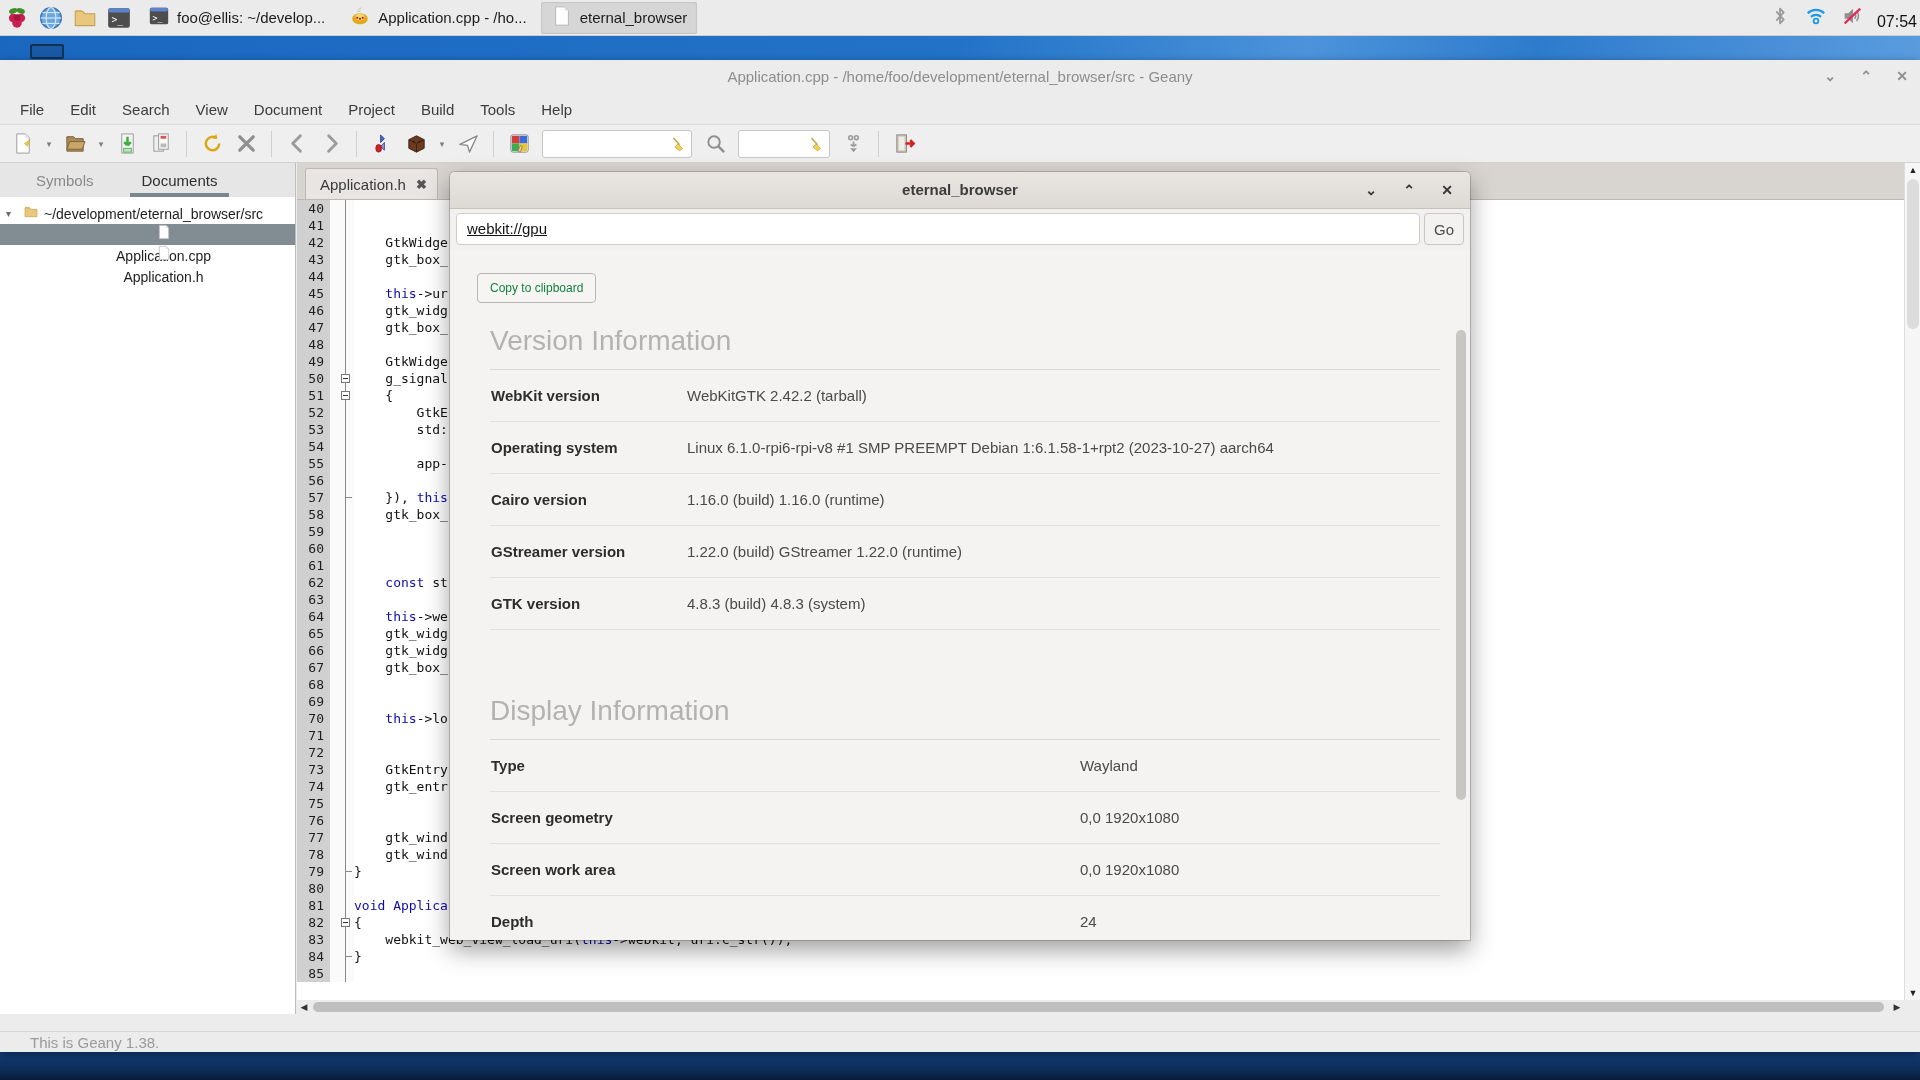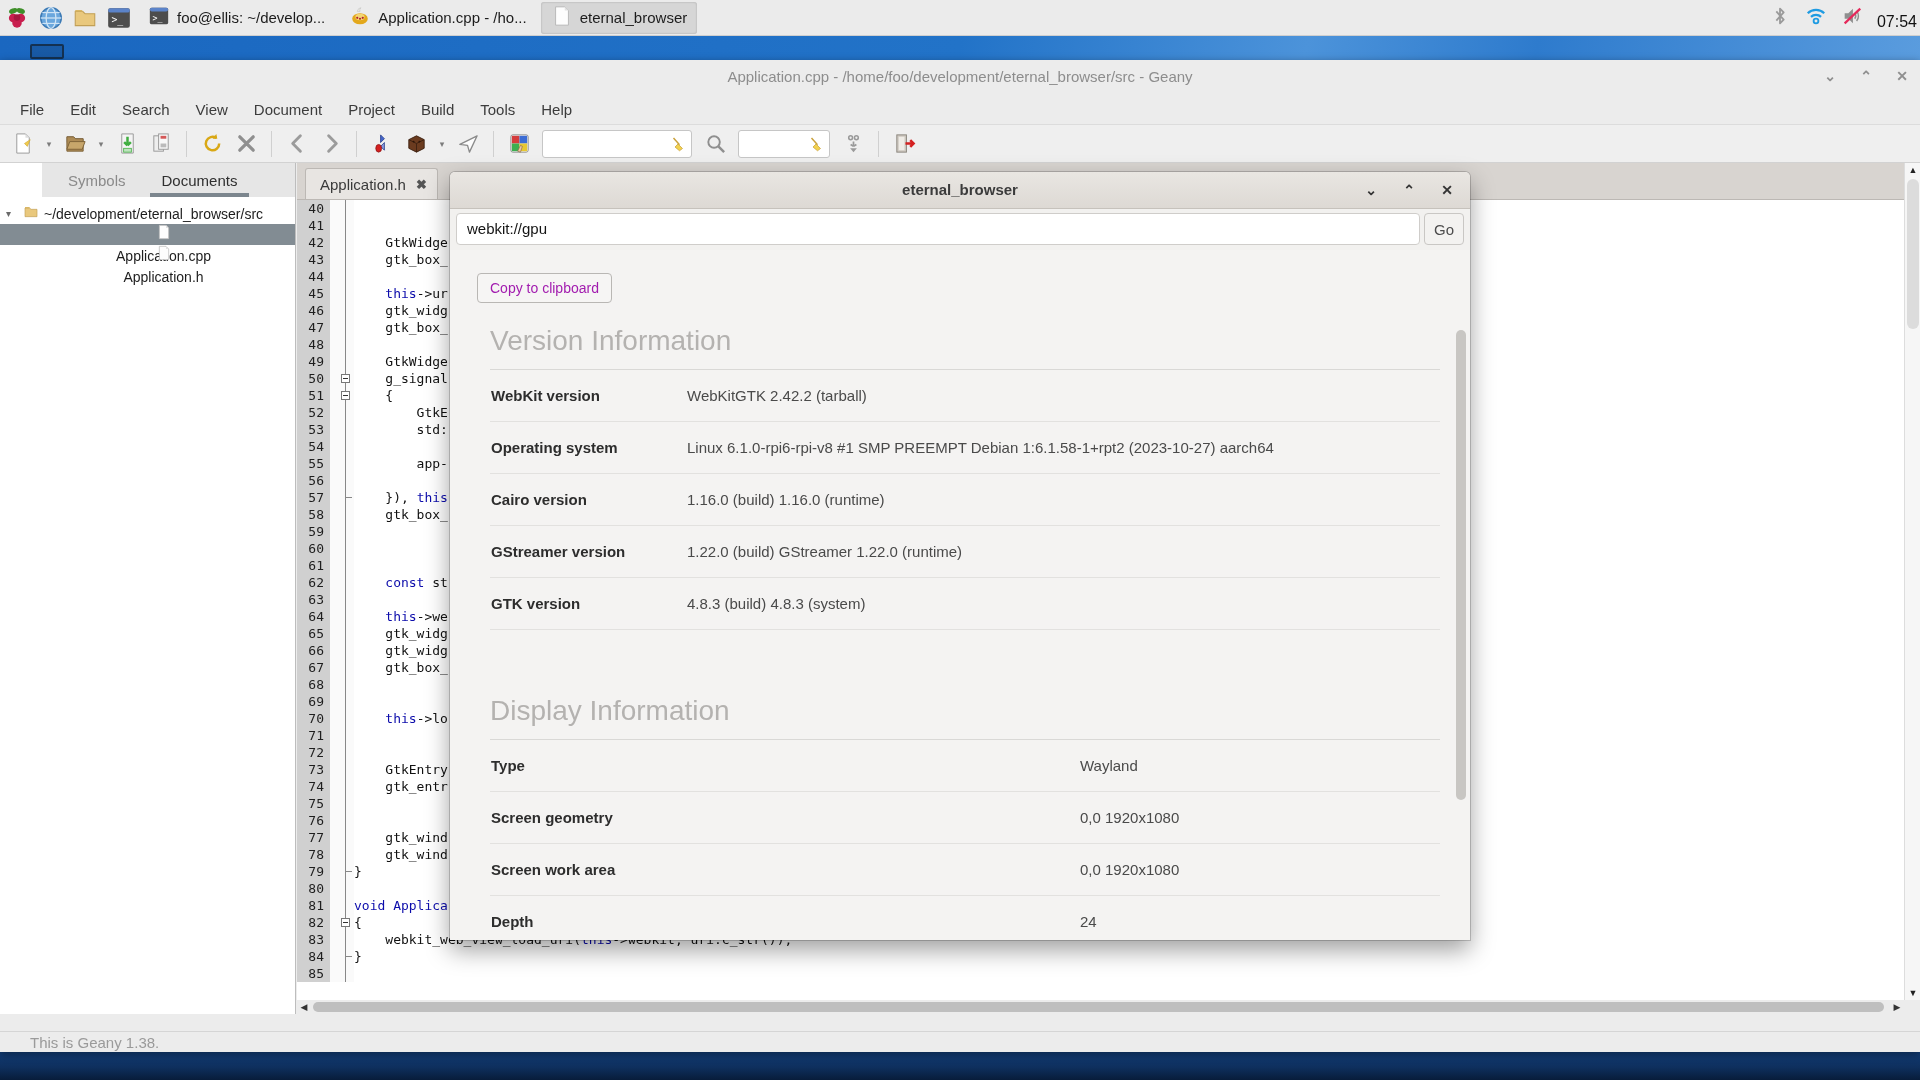--- a/index.html
+++ b/index.html
@@ -47,21 +47,21 @@
     color:#7c7c7c; font-size:9px; cursor:pointer; }
   .tb-sep { width:1px; height:26px; background:#d0d0d0; margin:0 6px; }
   .tb-entry { position:relative; width:150px; height:28px; background:#fff;
     border:1px solid #c6c6c6; border-radius:3px; margin:0 4px; }
   .tb-entry.goto { width:92px; }
   .tb-entry .broom { position:absolute; right:4px; top:4px; width:18px; height:18px; }
 
   
   .sidebar { position:absolute; top:103px; left:0; width:296px; bottom:38px;
     background:#fff; border-right:1px solid #bdbdbd; }
-  .sb-tabs { height:34px; background:#e6e6e6; display:flex; align-items:flex-end; padding-left:12px; gap:8px;margin-left:42px; }
+  .sb-tabs { height:34px; background:#e6e6e6; display:flex; align-items:flex-end; padding-left:22px; gap:20px; }
   .sb-tab { padding:7px 14px 8px; font-size:15px; color:#8a8a8a; cursor:pointer; position:relative; }
   .sb-tab.active { color:#2f2f2f; }
   .sb-tab.active::after { content:""; position:absolute; left:2px; right:2px; bottom:0;
     height:4px; background:#7c868e; }
   .tree { padding-top:6px; font-size:14px; color:#1d1d1d; }
   .tree-row { height:21px; display:flex; align-items:center; gap:5px; cursor:pointer; padding-left:6px; }
   .tree-row .exp { width:12px; color:#6a6a6a; font-size:10px; }
   .tree-row.child { padding-left:32px;flex-direction:column; }
   .tree-row.selected { background:#828c93; }
   .tree-row svg { width:16px; height:16px; flex:0 0 auto; }
@@ -106,26 +106,26 @@
     box-shadow:0 10px 24px rgba(0,0,0,.38), 0 0 0 1px rgba(0,0,0,.18); overflow:hidden; }
   .d-titlebar { position:relative; height:37px; background:linear-gradient(#e9e6e2,#ddd9d4);
     border-bottom:1px solid #c6c2bc; }
   .d-title { position:absolute; left:0; right:0; top:9px; text-align:center;
     font-size:15px; font-weight:bold; color:#3b3b3b; }
   .d-ctl { position:absolute; top:9px; right:14px; display:flex; gap:20px; }
   .d-ctl span { width:18px; height:18px; display:flex; align-items:center; justify-content:center;
     color:#343434; font-size:14px; font-weight:bold; cursor:pointer; }
   .url-row { position:absolute; top:41px; left:6px; right:6px; height:32px; display:flex; gap:4px; }
   .url-input { flex:1; height:32px; background:#fff; border:1px solid #cfcdca; border-radius:4px;
-    font-size:15px; color:#141414; padding:0 10px; line-height:30px; }
+    font-size:15px; color:#141414; padding:0 10px; line-height:30px;text-decoration:underline; }
   .go-btn { width:40px; height:32px; background:#f3f2f0; border:1px solid #c9c7c4; border-radius:4px;
     font-size:15px; color:#4c4c4c; display:flex; align-items:center; justify-content:center; cursor:pointer; }
   .d-page { position:absolute; top:78px; left:0; right:0; bottom:0; background:#f4f3f2; overflow:hidden; }
   .copy-btn { position:absolute; top:23px; left:27px; height:30px; padding:0 12px;
-    background:#f6f5f4; border:1px solid #b9b7b4; border-radius:4px; font-size:14px; color:#a21caf;
+    background:#f6f5f4; border:1px solid #b9b7b4; border-radius:4px; font-size:12px; color:#15803d;
     display:flex; align-items:center; cursor:pointer; }
   .section { position:absolute; left:40px; right:30px; }
   .sec-head { font-size:28px; color:#b4b2b0; padding-bottom:12px; border-bottom:1px solid #d9d8d6; }
   .info-row { position:relative; height:52px; border-bottom:1px solid #e2e1df; }
   .info-row .lbl { position:absolute; left:1px; top:17px; font-size:15px; font-weight:bold; color:#2d2d2d; }
   .info-row .val { position:absolute; top:17px; font-size:15px; color:#4a4a4a; }
   .sec-0 .info-row .val { left:197px; }
   .sec-1 .info-row .val { left:590px; }
   .d-scroll { position:absolute; top:80px; right:4px; width:10px; bottom:6px; }
   .d-scroll .thumb { position:absolute; left:0; width:10px; top:0; height:470px;

